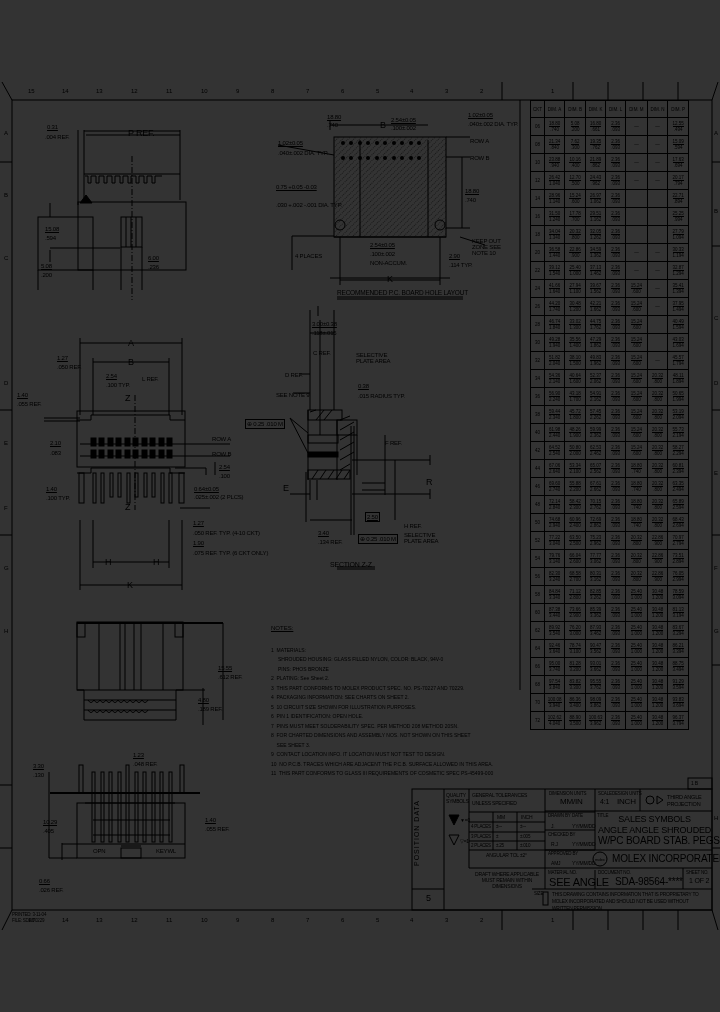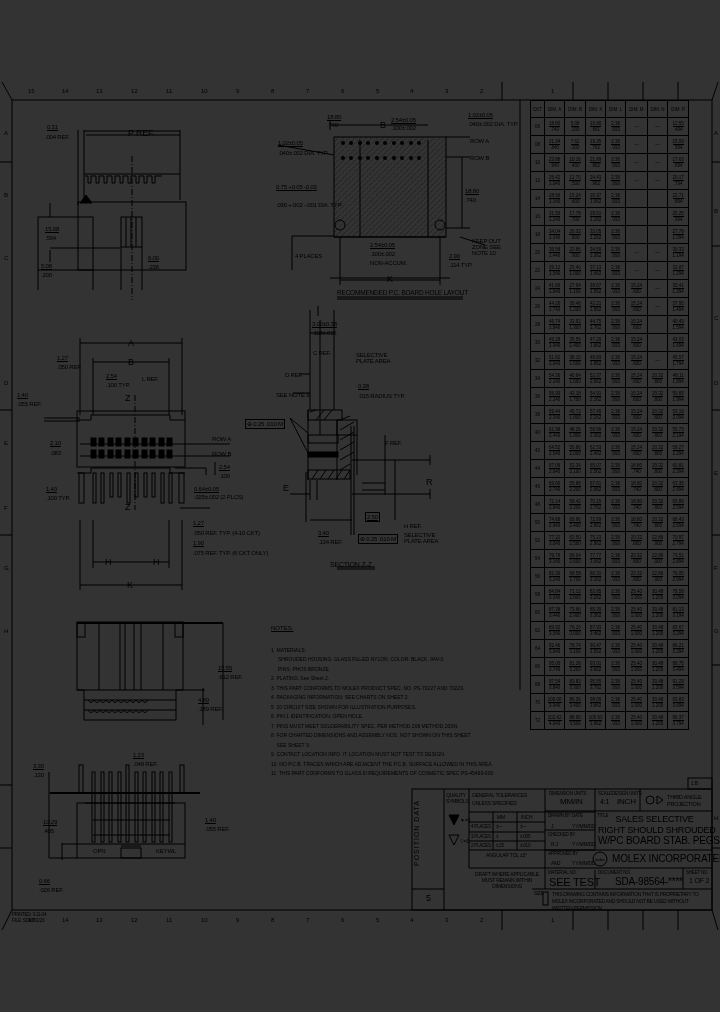--- a/index.html
+++ b/index.html
@@ -870,28 +870,28 @@
 <div class="t" style="left:572px;top:813px;font-size:4.5px">DATE</div>
 <div class="t" style="left:572px;top:823px;font-size:5px">YY/MM/DD</div>
 <div class="t" style="left:548px;top:832px;font-size:4.5px">CHECKED BY</div>
 <div class="t" style="left:551px;top:841px;font-size:5px">R.J</div>
 <div class="t" style="left:572px;top:841px;font-size:5px">YY/MM/DD</div>
 <div class="t" style="left:548px;top:851px;font-size:4.5px">APPROVED BY</div>
 <div class="t" style="left:551px;top:860px;font-size:5px">AMJ</div>
 <div class="t" style="left:572px;top:860px;font-size:5px">YY/MM/DD</div>
 
 <div class="t" style="left:597px;top:813px;font-size:4.5px">TITLE</div>
-<div class="t" style="left:598px;top:814px;width:113px;text-align:center;font-size:9px;line-height:10px">SALES SELECTIVE</div>
-<div class="t" style="left:598px;top:825px;width:113px;text-align:center;font-size:9px;line-height:10px">RIGHT SHOULD SHROUDED</div>
+<div class="t" style="left:598px;top:814px;width:113px;text-align:center;font-size:9px;line-height:10px">SALES SYMBOLS</div>
+<div class="t" style="left:598px;top:825px;width:113px;text-align:center;font-size:9px;line-height:10px">ANGLE ANGLE SHROUDED</div>
 <div class="t" style="left:598px;top:836px;width:113px;text-align:center;font-size:10px;line-height:10px">W/PC BOARD STAB. PEGS</div>
 <div class="t" style="left:595px;top:857px;font-size:4px">molex</div>
 <div class="t" style="left:612px;top:853px;font-size:10px;line-height:11px">MOLEX INCORPORATED</div>
 
 <div class="t" style="left:548px;top:870px;font-size:4.5px">MATERIAL NO.</div>
-<div class="t" style="left:549px;top:876px;font-size:11px;line-height:12px">SEE TEST</div>
+<div class="t" style="left:549px;top:876px;font-size:11px;line-height:12px">SEE ANGLE</div>
 <div class="t" style="left:598px;top:870px;font-size:4.5px">DOCUMENT NO.</div>
 <div class="t" style="left:615px;top:876px;font-size:10px;line-height:12px">SDA-98564-****</div>
 <div class="t" style="left:686px;top:870px;font-size:4.5px">SHEET NO.</div>
 <div class="t" style="left:689px;top:878px;font-size:7px">1 OF 2</div>
 <div class="t" style="left:534px;top:891px;font-size:4.5px">SIZE</div>
 <div class="t" style="left:552px;top:891px;width:158px;white-space:normal;font-size:4.8px;line-height:7px">THIS DRAWING CONTAINS INFORMATION THAT IS PROPRIETARY TO MOLEX INCORPORATED AND SHOULD NOT BE USED WITHOUT WRITTEN PERMISSION</div>
 <div class="t" style="left:691px;top:780px;font-size:5px">1 B</div>
 
 </div>
 

